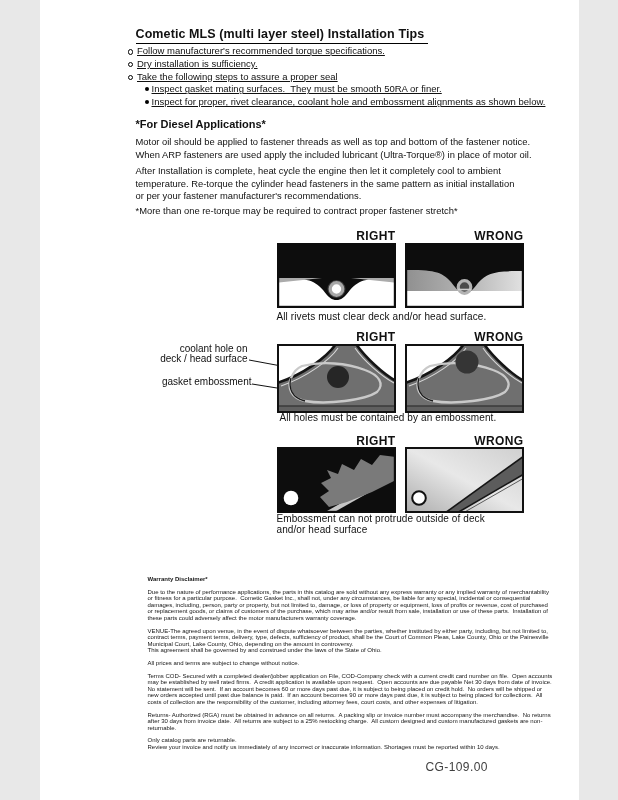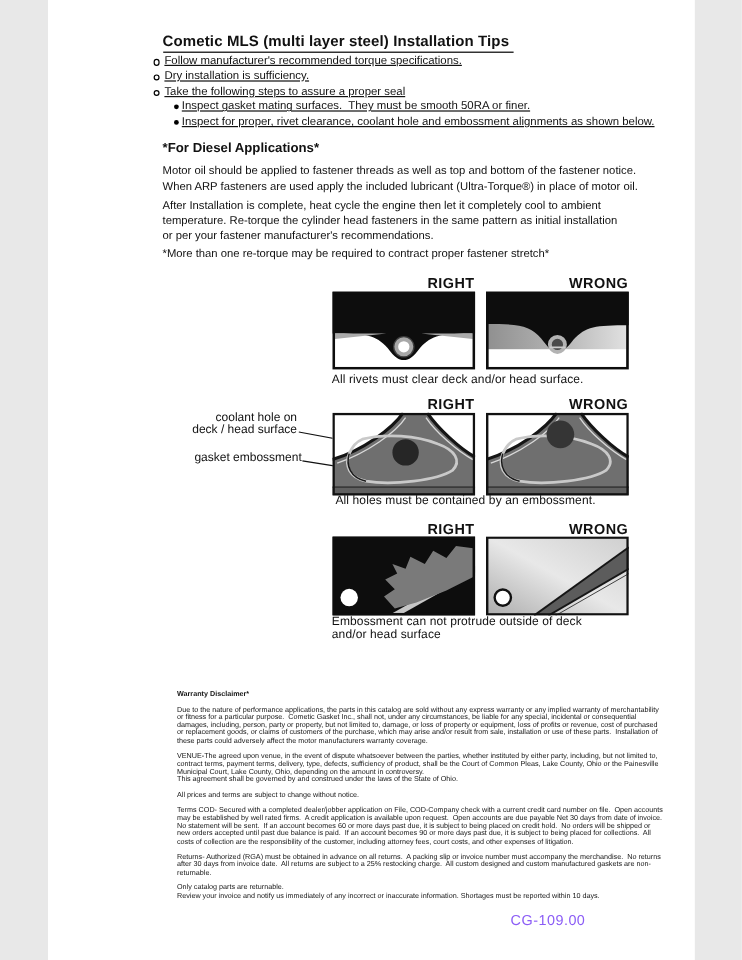--- a/index.html
+++ b/index.html
@@ -50,21 +50,21 @@
   }
 
   .legal{
     left:108px;top:576px;width:406px;
     font-size:6px;line-height:6.6px;color:#161616;
   }
   .legal .lp{margin:0 0 6px 0;}
   .legal .lh{font-weight:bold;margin:0 0 6px 0;}
 
   .footer-code{
-    left:386px;top:760px;font-size:12px;letter-spacing:0.4px;color:#8b5cf6;
+    left:386px;top:760px;font-size:12px;letter-spacing:0.4px;color:#404040;
   }
 
   svg{display:block;}
 </style>
 </head>
 <body>
 
 <div class="page">
 
   <div class="abs title">Cometic MLS (multi layer steel) Installation Tips</div>

